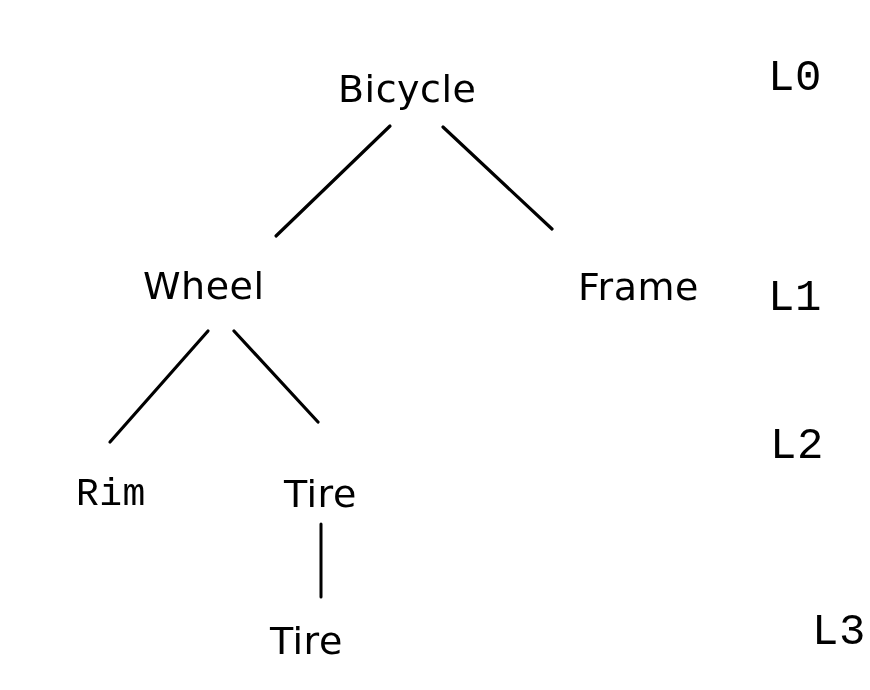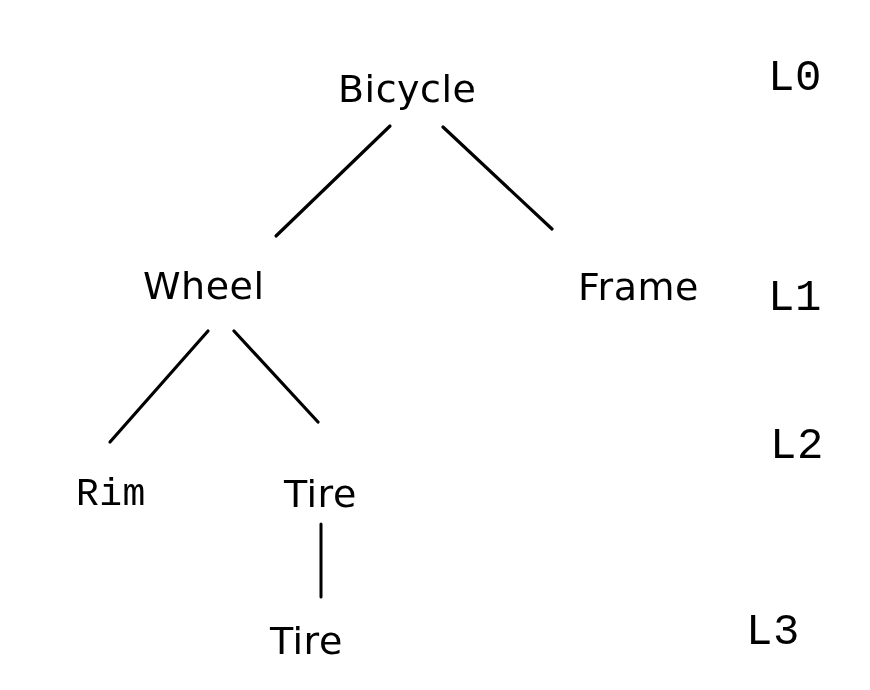--- a/index.html
+++ b/index.html
@@ -45,21 +45,21 @@
   #node-bicycle { left: 338px; top: 58px; }
   #node-wheel   { left: 143px; top: 255px; }
   #node-frame   { left: 578px; top: 256px; }
   #node-rim     { left: 76px;  top: 464px; font-family: Liberation Mono, monospace; }
   #node-tire    { left: 284px; top: 463px; }
   #node-tube    { left: 270px; top: 610px; }
 
   #level-l0 { left: 768px; top: 56px; }
   #level-l1 { left: 768px; top: 276px; }
   #level-l2 { left: 770px; top: 424px; }
-  #level-l3 { left: 746px; top: 610px; }
+  #level-l3 { left: 812px; top: 610px; }
 </style>
 </head>
 <body>
 
 <div id="canvas">
 
   <svg id="edges" viewBox="0 0 870 690" xmlns="http://www.w3.org/2000/svg">
     <line x1="390" y1="126" x2="276" y2="236" stroke="#000000" stroke-width="3.2" stroke-linecap="round"></line>
     <line x1="443" y1="127" x2="552" y2="229" stroke="#000000" stroke-width="3.2" stroke-linecap="round"></line>
     <line x1="208" y1="331" x2="110" y2="442" stroke="#000000" stroke-width="3.2" stroke-linecap="round"></line>

